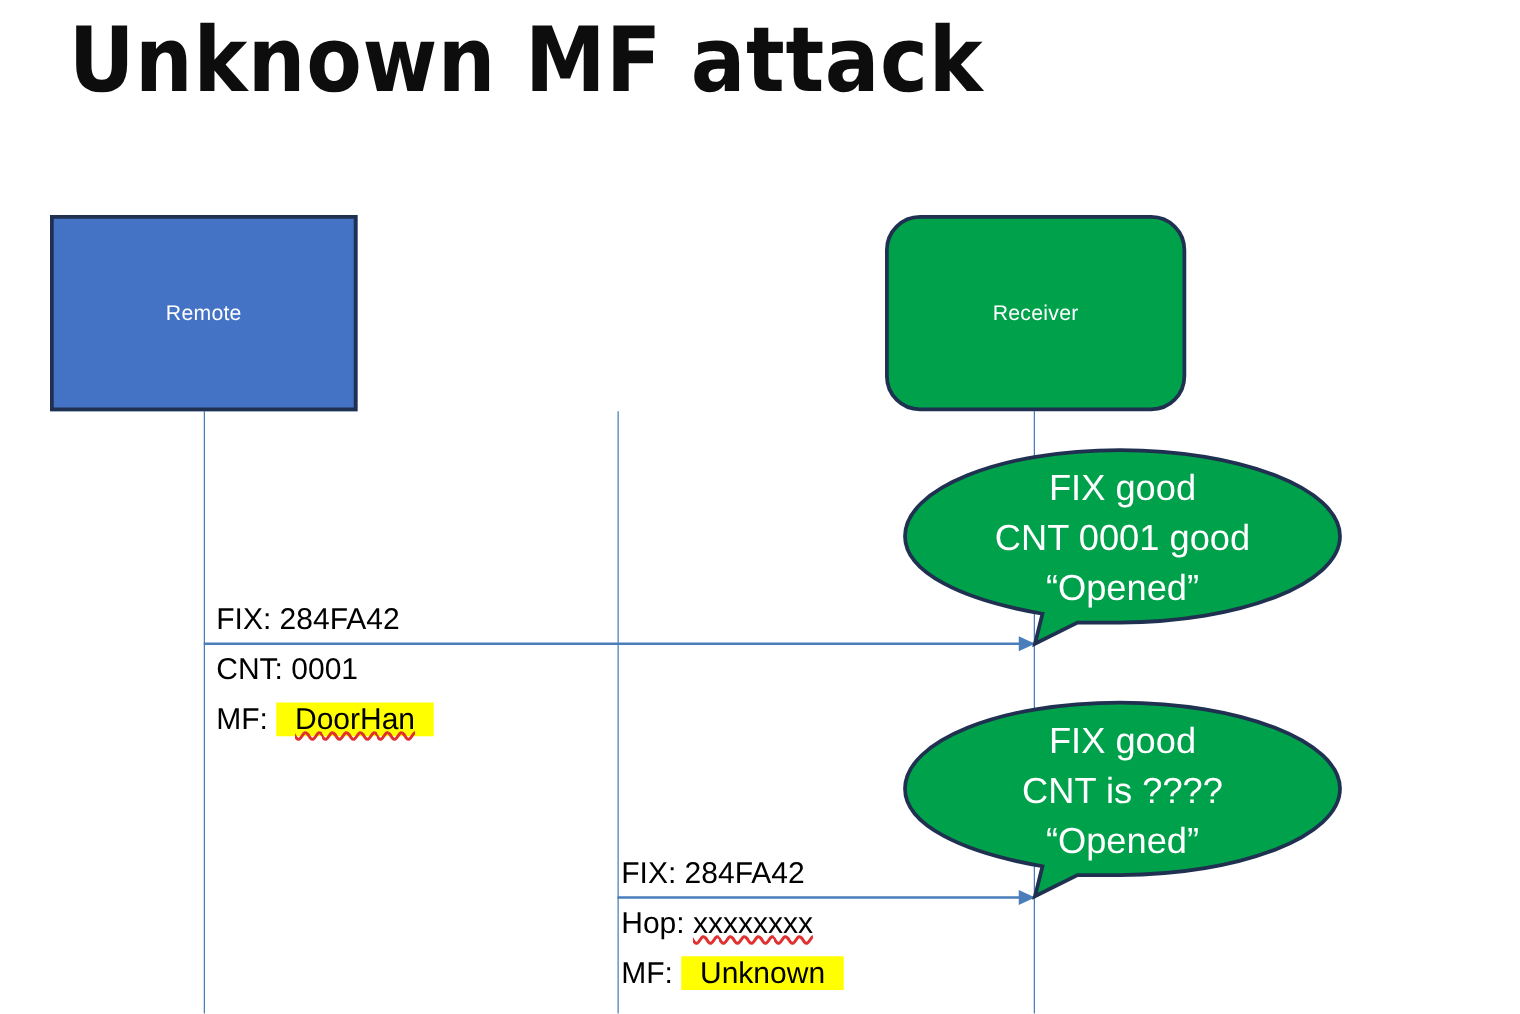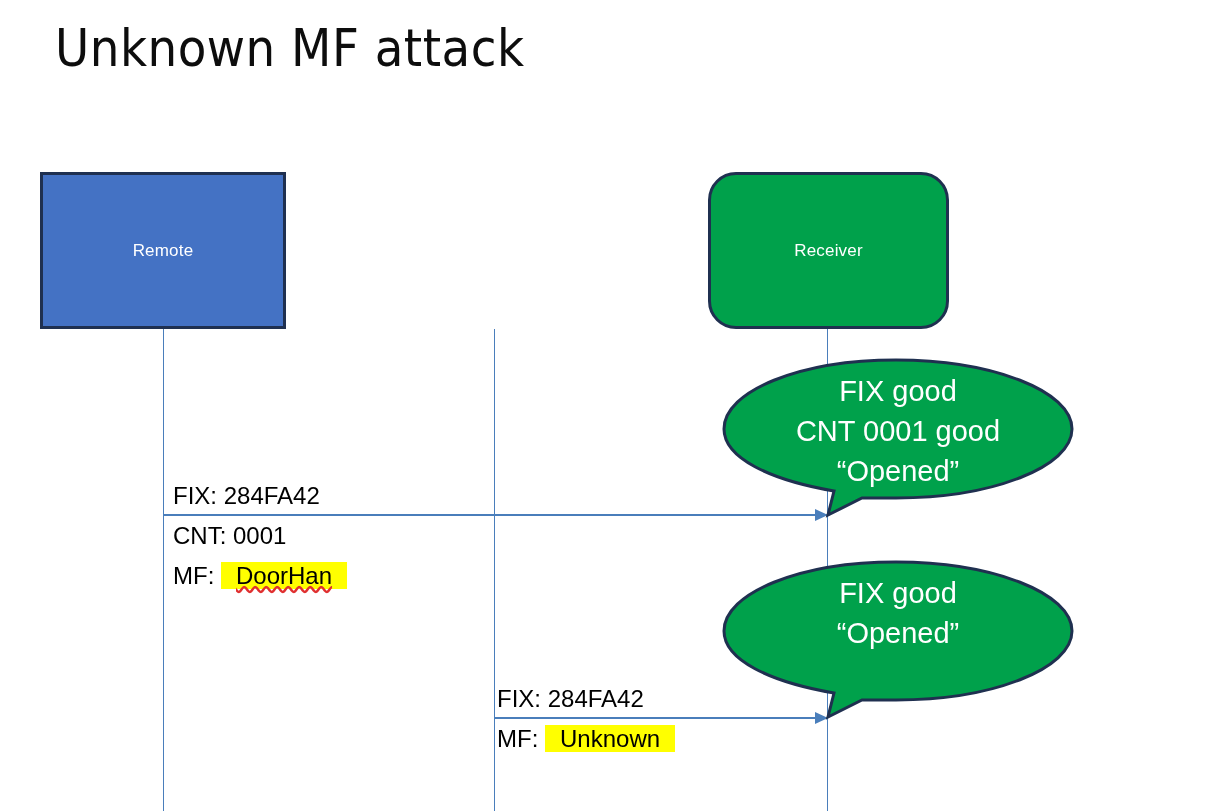--- a/index.html
+++ b/index.html
@@ -18,22 +18,22 @@
     background: #ffffff;
     overflow: hidden;
   }
 
   
   #slide-title {
     position: absolute;
     left: 55px;
     top: 8px;
     font-family: "DejaVu Sans Condensed", "DejaVu Sans", sans-serif;
-    font-weight: 400;
-    font-size: 52px;
+    font-weight: 700;
+    font-size: 72px;
     line-height: 80px;
     color: #0d0d0d;
     letter-spacing: 0.5px;
     white-space: nowrap;
   }
 
   
   .lifeline {
     position: absolute;
     width: 0;
@@ -150,20 +150,21 @@
     <div><span>FIX:</span>&nbsp;<span>284FA42</span></div>
     <div><span>CNT:</span>&nbsp;<span>0001</span></div>
     <div><span>MF:</span>&nbsp;<span class="hl sp">DoorHan</span></div>
   </div>
 
   <div class="msg-arrow" style="left:494px; top:717px; width:333px;">
     <span class="arrow-head"></span>
   </div>
   <div class="msg-text" style="left:497px; top:679px;">
     <div><span>FIX:</span>&nbsp;<span>284FA42</span></div>
+    <div><span>Hop:</span>&nbsp;<span class="sp">xxxxxxxx</span></div>
     <div><span>MF:</span>&nbsp;<span class="hl">Unknown</span></div>
   </div>
 
   <div class="callout" id="callout-1">
     <svg width="352" height="160" viewBox="0 0 352 160">
       <path d="M 174 0
                C 270 0 350 31 350 69
                C 350 107 270 138 174 138
                L 140 138
                L 106 155
@@ -184,17 +185,18 @@
                C 270 0 350 31 350 69
                C 350 107 270 138 174 138
                L 140 138
                L 106 155
                L 112 131
                C 48 120 2 98 2 69
                C 2 31 78 0 174 0 Z" fill="#00A14B" stroke="#1F3050" stroke-width="3"></path>
     </svg>
     <div class="callout-text">
       <div>FIX good</div>
+      <div>CNT is ????</div>
       <div>“Opened”</div>
     </div>
   </div>
 
 </div>
 
 </body></html>

